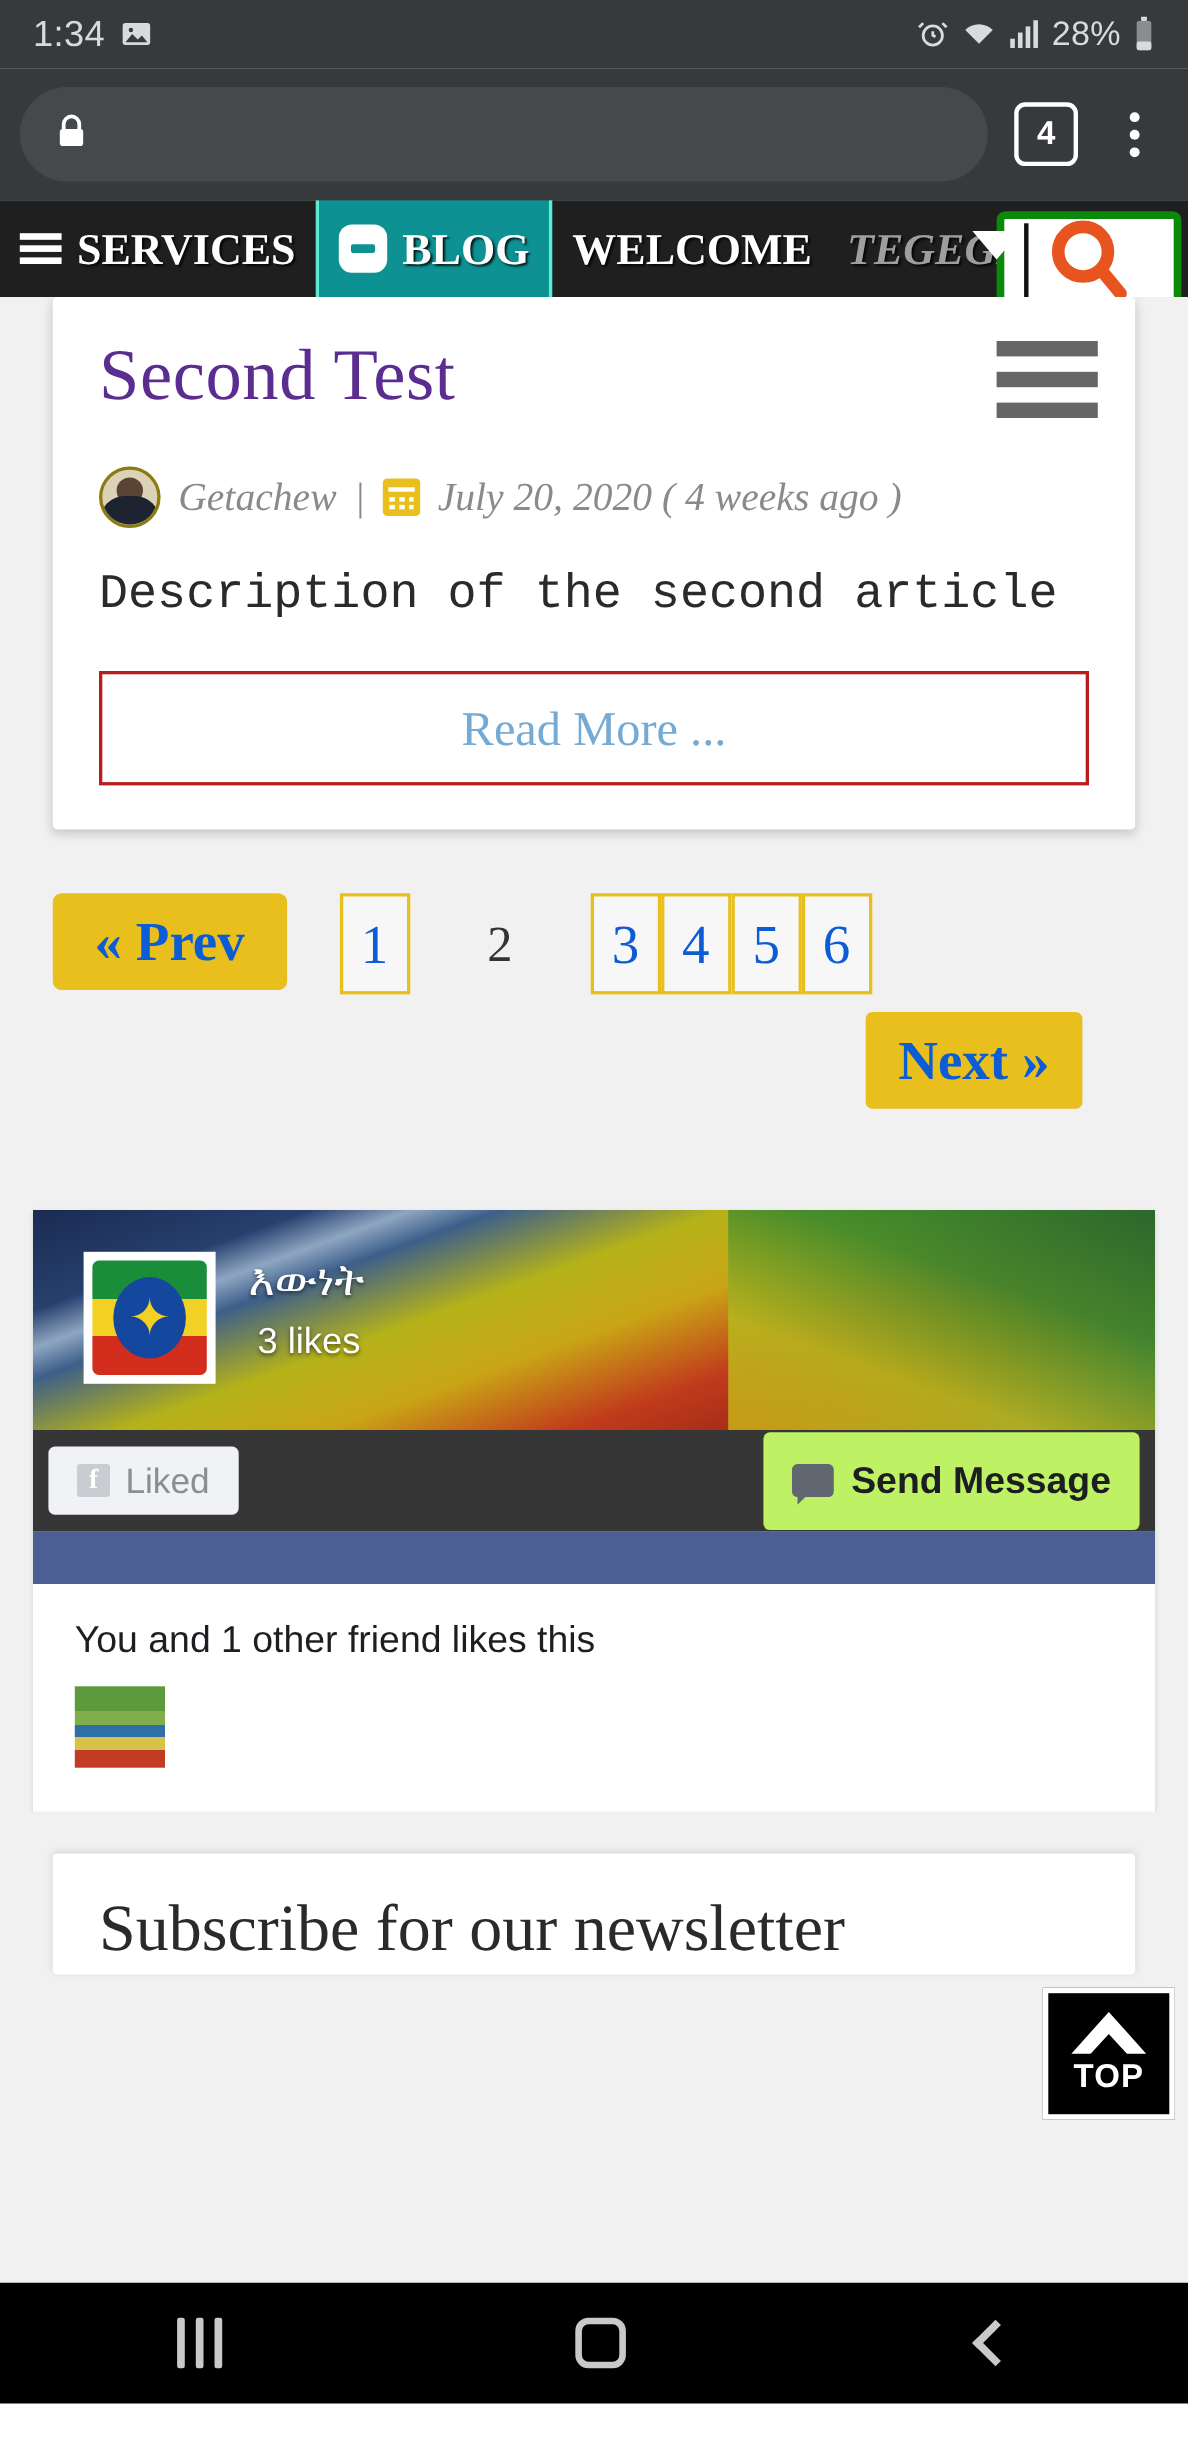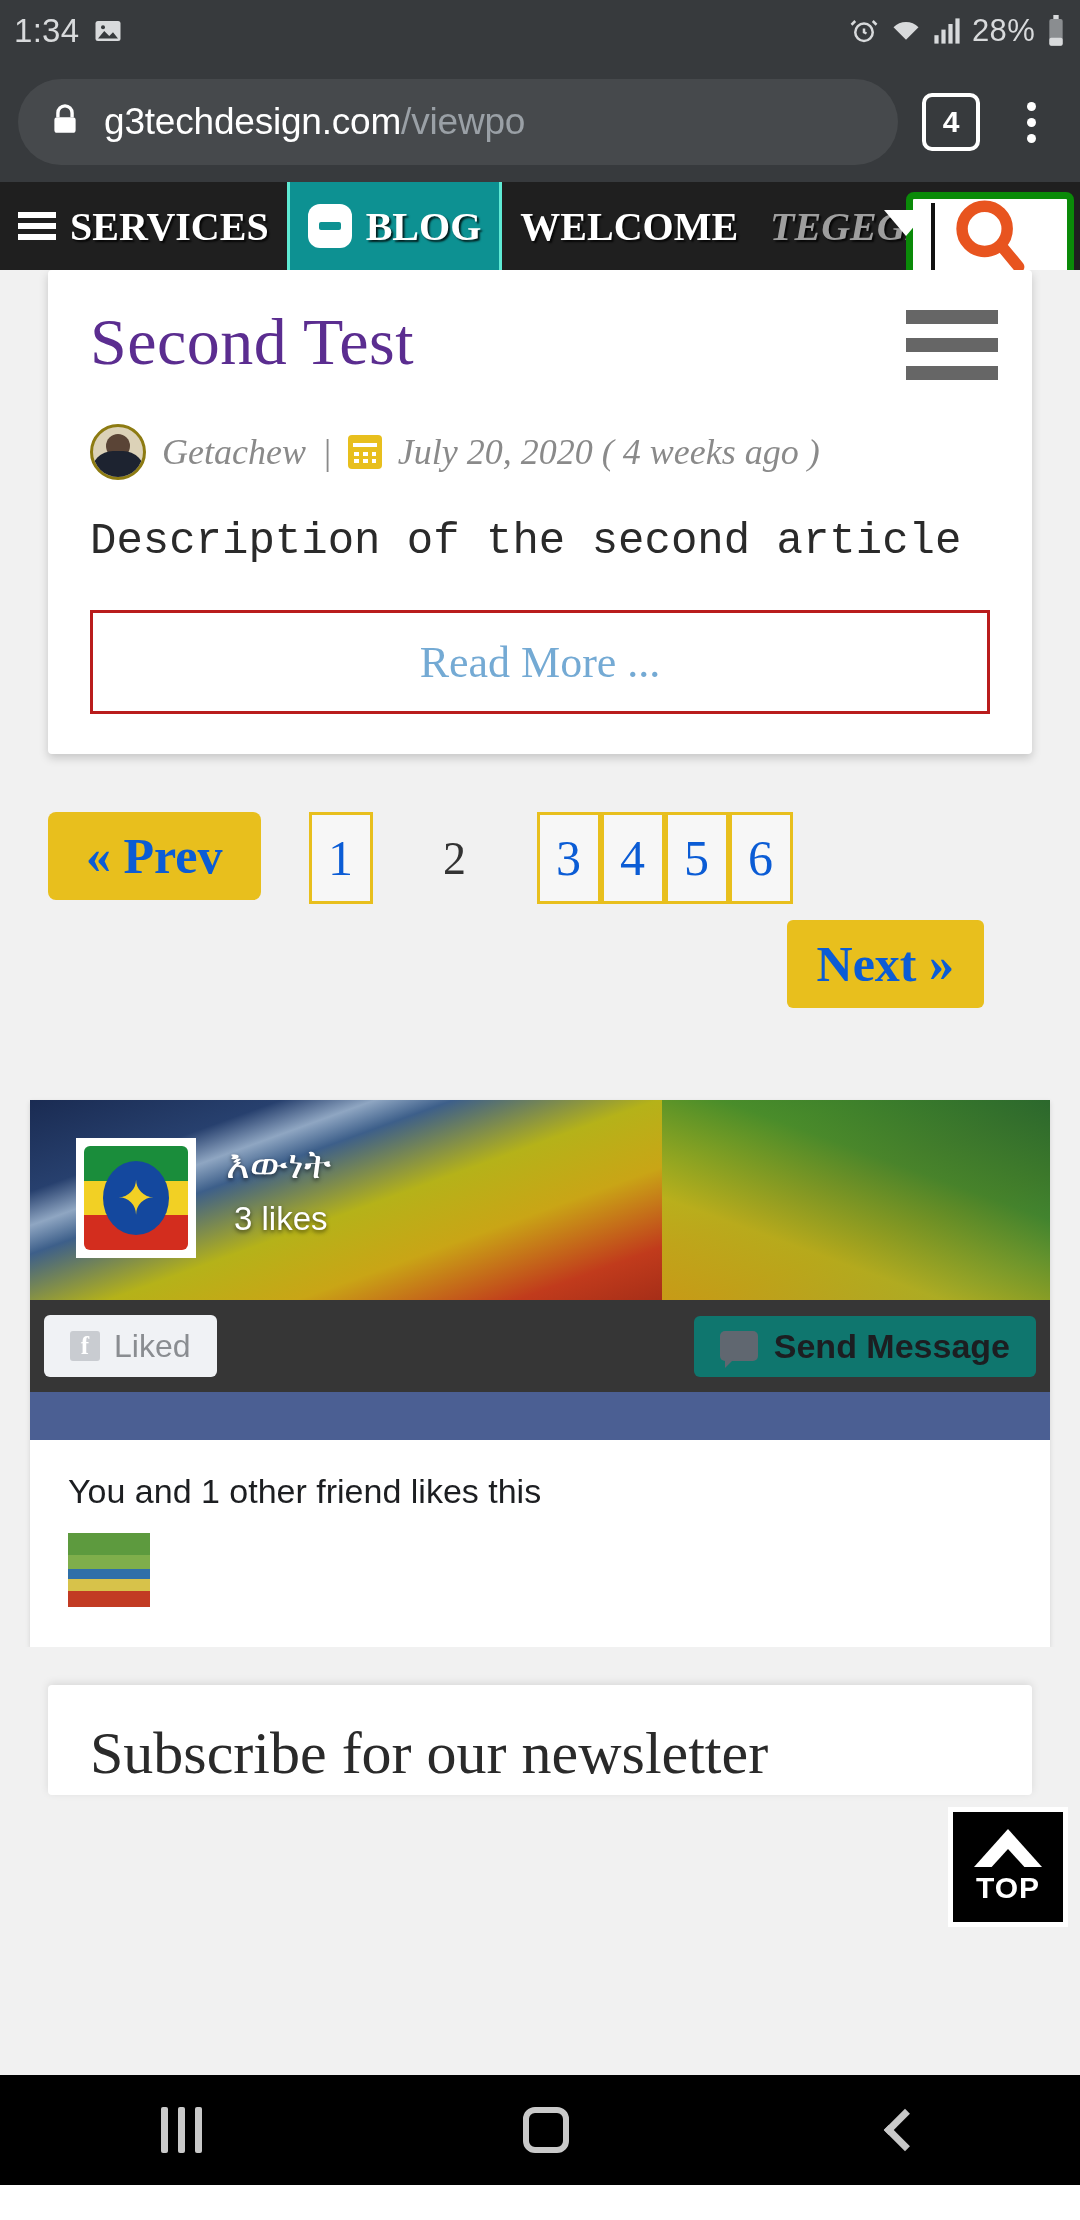--- a/index.html
+++ b/index.html
@@ -3,21 +3,21 @@
 <meta charset="utf-8">
 <style>
   * { margin:0; padding:0; box-sizing:border-box; }
   html,body { width:1080px; height:2220px; overflow:hidden; }
   body { font-family:"Liberation Sans", sans-serif; background:#ffffff; }
 
   
   .statusbar{
     height:62px; background:#373a3d; color:#d8dadc;
     display:flex; align-items:center; justify-content:space-between;
-    padding:0 14px; font-size:31px; letter-spacing:.3px;
+    padding:0 30px; font-size:31px; letter-spacing:.3px;
   }
   .sb-left{ display:flex; align-items:center; gap:14px; }
   .sb-right{ display:flex; align-items:center; gap:11px; font-size:31px; }
   .sb-time{ font-size:33px; }
   .sb-icon{ display:inline-flex; align-items:center; }
 
   
   .chrome-bar{
     height:120px; background:#373a3d;
     display:flex; align-items:center; padding:0 18px; gap:10px;
@@ -213,22 +213,22 @@
     background:#f0f2f5; color:#8a8d91; border-radius:6px;
     height:62px; padding:0 26px; display:flex; align-items:center; gap:14px;
     font-size:32px;
   }
   .fb-f{
     width:30px; height:30px; background:#c9ccd1; color:#fff;
     display:flex; align-items:center; justify-content:center;
     font-size:25px; font-weight:bold; font-family:"Liberation Serif", serif; border-radius:3px;
   }
   .fb-send{
-    background:#0f766e; color:#1c1e21; border-radius:6px;
-    height:61px; padding:0 26px; display:flex; align-items:center; gap:16px;
+    background:#bef264; color:#1c1e21; border-radius:6px;
+    height:89px; padding:0 26px; display:flex; align-items:center; gap:16px;
     font-size:34px; font-weight:bold;
   }
   .fb-bubble{
     width:38px; height:30px; background:#606770; border-radius:5px; position:relative;
   }
   .fb-bubble::after{
     content:""; position:absolute; left:5px; bottom:-7px;
     border-left:9px solid #606770; border-bottom:9px solid transparent;
   }
   .fb-strip{ height:48px; background:#4b5f93; }
@@ -329,21 +329,20 @@
 </div>
 
 <div class="chrome-bar">
   <div class="omnibox">
     <span class="lock-icon">
       <svg width="34" height="34" viewBox="0 0 24 24">
           <path d="M7 10V7a5 5 0 0 1 10 0v3" fill="none" stroke="#fff" stroke-width="2.4"></path>
           <rect x="4.5" y="10" width="15" height="11" rx="2" fill="#fff"></rect>
         </svg>
     </span>
-    <span class="url-text"><span>g3techdesign.com</span><span class="path">/viewpo</span></span>
   </div>
   <div class="tabcount">4</div>
   <div class="kebab">
       <span></span>
       <span></span>
       <span></span>
     </div>
 </div>
 
 <div class="sitenav">

